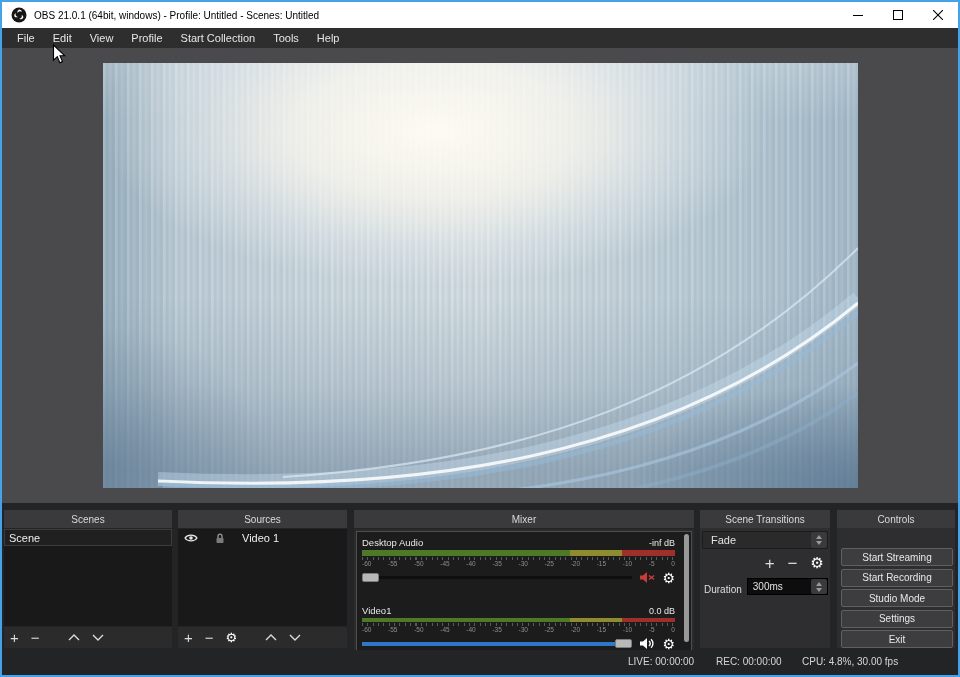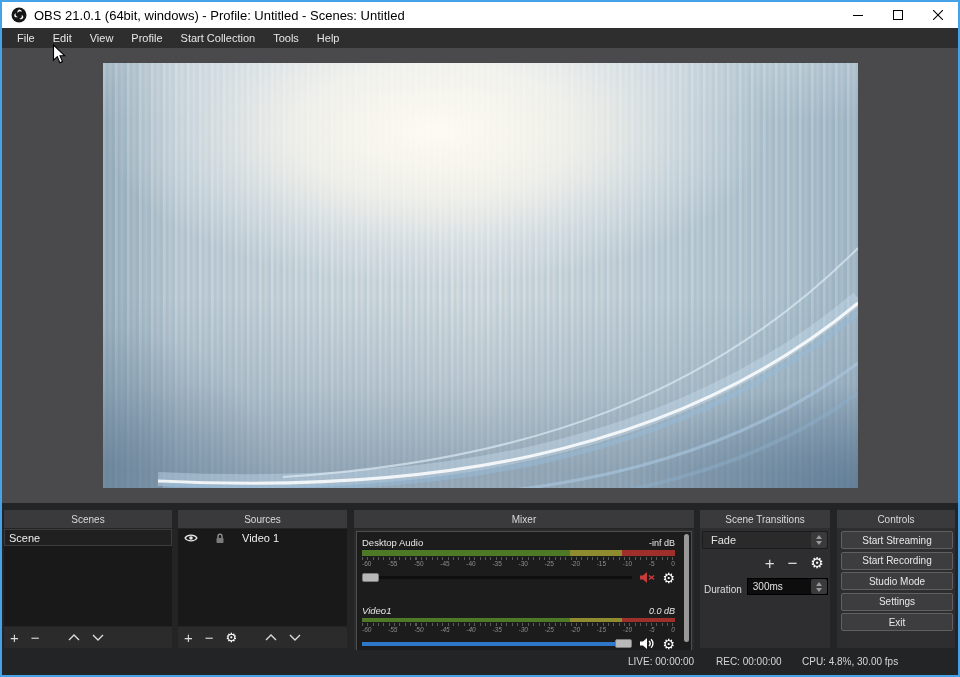--- a/index.html
+++ b/index.html
@@ -4,21 +4,21 @@
 <style>
   * { margin:0; padding:0; box-sizing:border-box; }
   html,body { width:960px; height:677px; }
   body { font-family:"Liberation Sans","DejaVu Sans",sans-serif; background:#000; }
 
   .window { position:relative; width:960px; height:677px; border:2px solid #46a2e8; background:#232426; overflow:hidden; }
 
   
   .titlebar { position:relative; height:26px; background:#ffffff; display:flex; align-items:center; }
   .app-icon { margin-left:9px; width:16px; height:16px; flex:0 0 auto; }
-  .title-text { margin-left:7px; font-size:13px; color:#000; white-space:nowrap; }
+  .title-text { margin-left:7px; font-size:10px; color:#000; white-space:nowrap; }
   .winbtns { position:absolute; right:0; top:0; height:26px; display:flex; }
   .winbtn { width:40px; height:26px; display:flex; align-items:center; justify-content:center; }
   .winbtn svg { display:block; }
 
   
   .menubar { height:20px; background:#2e2e2e; display:flex; align-items:center; padding-left:6px; }
   .menu-item { font-size:11px; color:#e6e6e6; padding:0 9px; line-height:20px; }
 
   
   .main { position:relative; height:455px; background:#4a4a4c; }
@@ -77,21 +77,21 @@
   .spin-down { width:0; height:0; border-left:3px solid transparent; border-right:3px solid transparent; border-top:4px solid #9a9a9a; }
   .trans-tools { display:flex; justify-content:flex-end; align-items:center; gap:13px; height:24px; margin-top:2px; padding-right:4px; }
   .trans-tools .tb-icon { font-size:17px; }
   .trans-tools .gear { font-size:15px; }
   .duration-row { display:flex; align-items:flex-end; margin-top:3px; }
   .duration-label { font-size:10px; color:#dddddd; padding-left:2px; }
   .spinbox { flex:1; height:17px; margin-left:5px; background:#0d0d0d; border:1px solid #000; display:flex; align-items:center;gap:16px; }
   .spinbox .sb-value { flex:1; font-size:10px; color:#e2e2e2; padding-left:5px; }
 
   
-  .controls-body { flex:1; background:#2e2e30; padding:3px 2px 0 4px; display:flex; flex-direction:column; gap:2.5px; }
+  .controls-body { flex:1; background:#2e2e30; padding:3px 2px 0 4px; display:flex; flex-direction:column; gap:2.5px;justify-content:flex-end; }
   .ctl-btn { height:18px; background:#3d3d3f; border:1px solid #606060; border-radius:2px; color:#e8e8e8; font-size:10px; display:flex; align-items:center; justify-content:center; }
 
   
   .statusbar { position:relative; height:25px; background:#232426; }
   .status-item { position:absolute; top:6px; font-size:10px; color:#d6d6d6; white-space:nowrap; }
 
   .cursor { position:absolute; left:50px; top:42px; z-index:50; }
 </style>
 </head>
 <body>
@@ -251,21 +251,21 @@
               </div>
               <svg width="16" height="13" viewBox="0 0 16 13">
                 <path d="M1 4.5 H4 L8 1 V12 L4 8.5 H1 Z" fill="#c83c3c"></path>
                 <line x1="10" y1="4.5" x2="15" y2="8.5" stroke="#c83c3c" stroke-width="1.6"></line>
                 <line x1="15" y1="4.5" x2="10" y2="8.5" stroke="#c83c3c" stroke-width="1.6"></line>
               </svg>
               <span class="gear">⚙</span>
             </div>
           </div>
 
-          <div style="margin-top:19px;font-style:italic;">
+          <div style="margin-top:19px;">
             <div class="ch-head">
               <span class="ch-name">Video1</span>
               <span class="ch-level">0.0 dB</span>
             </div>
             <div class="meter thin"></div>
             <div class="tickmarks"></div>
             <div class="ticks">
               <span>-60</span>
                 <span>-55</span>
                 <span>-50</span>

